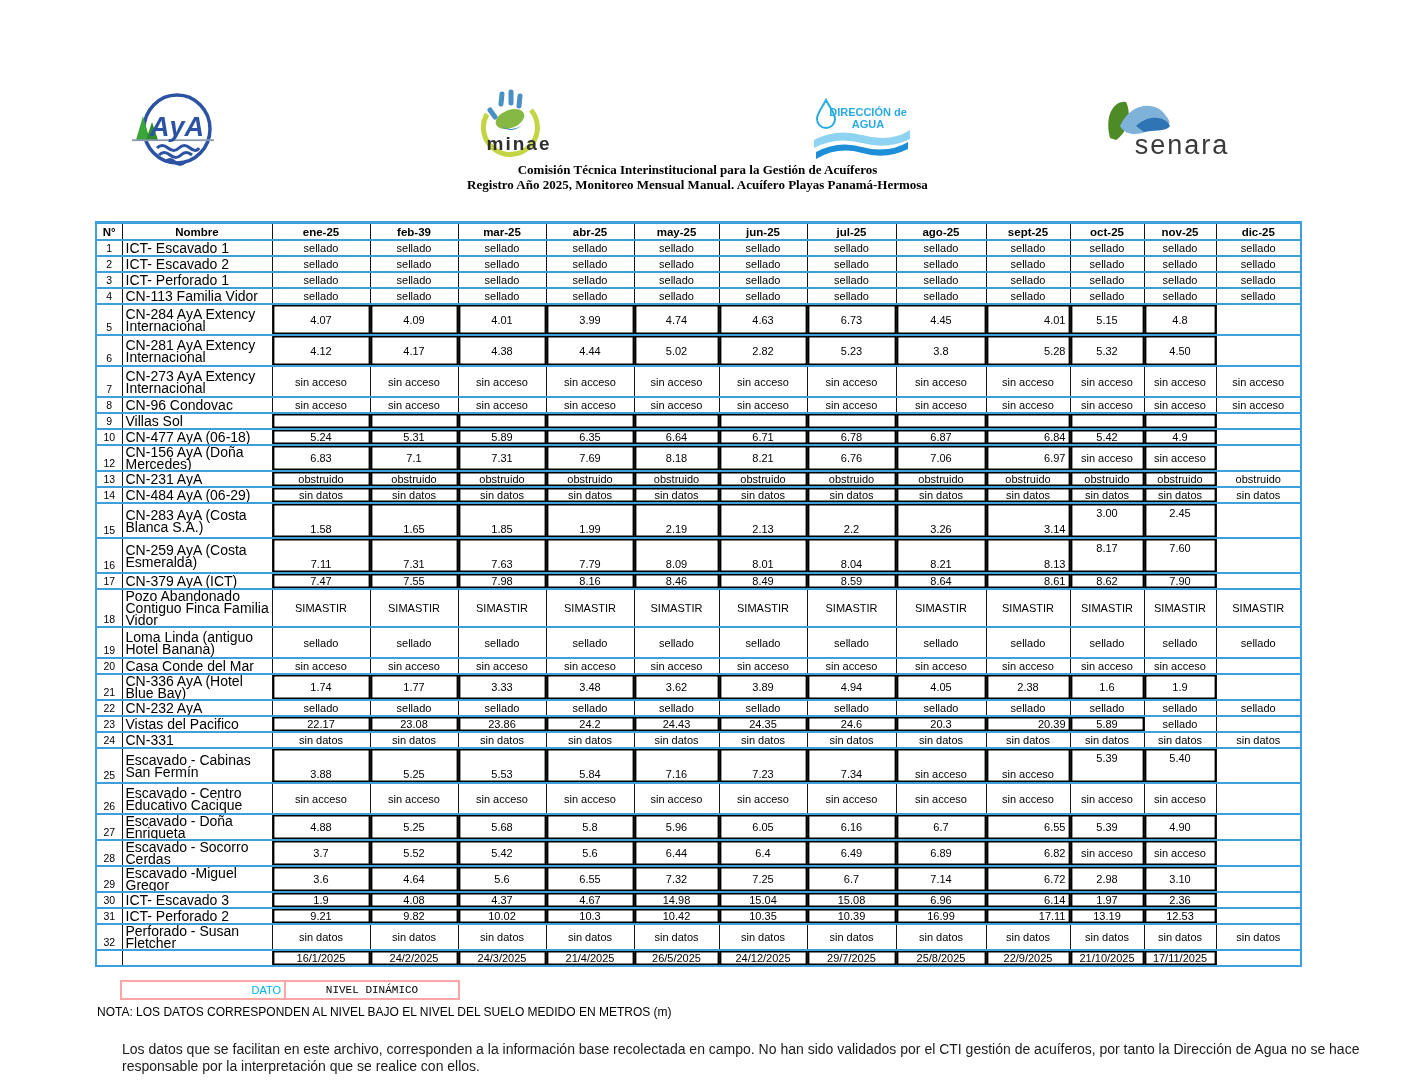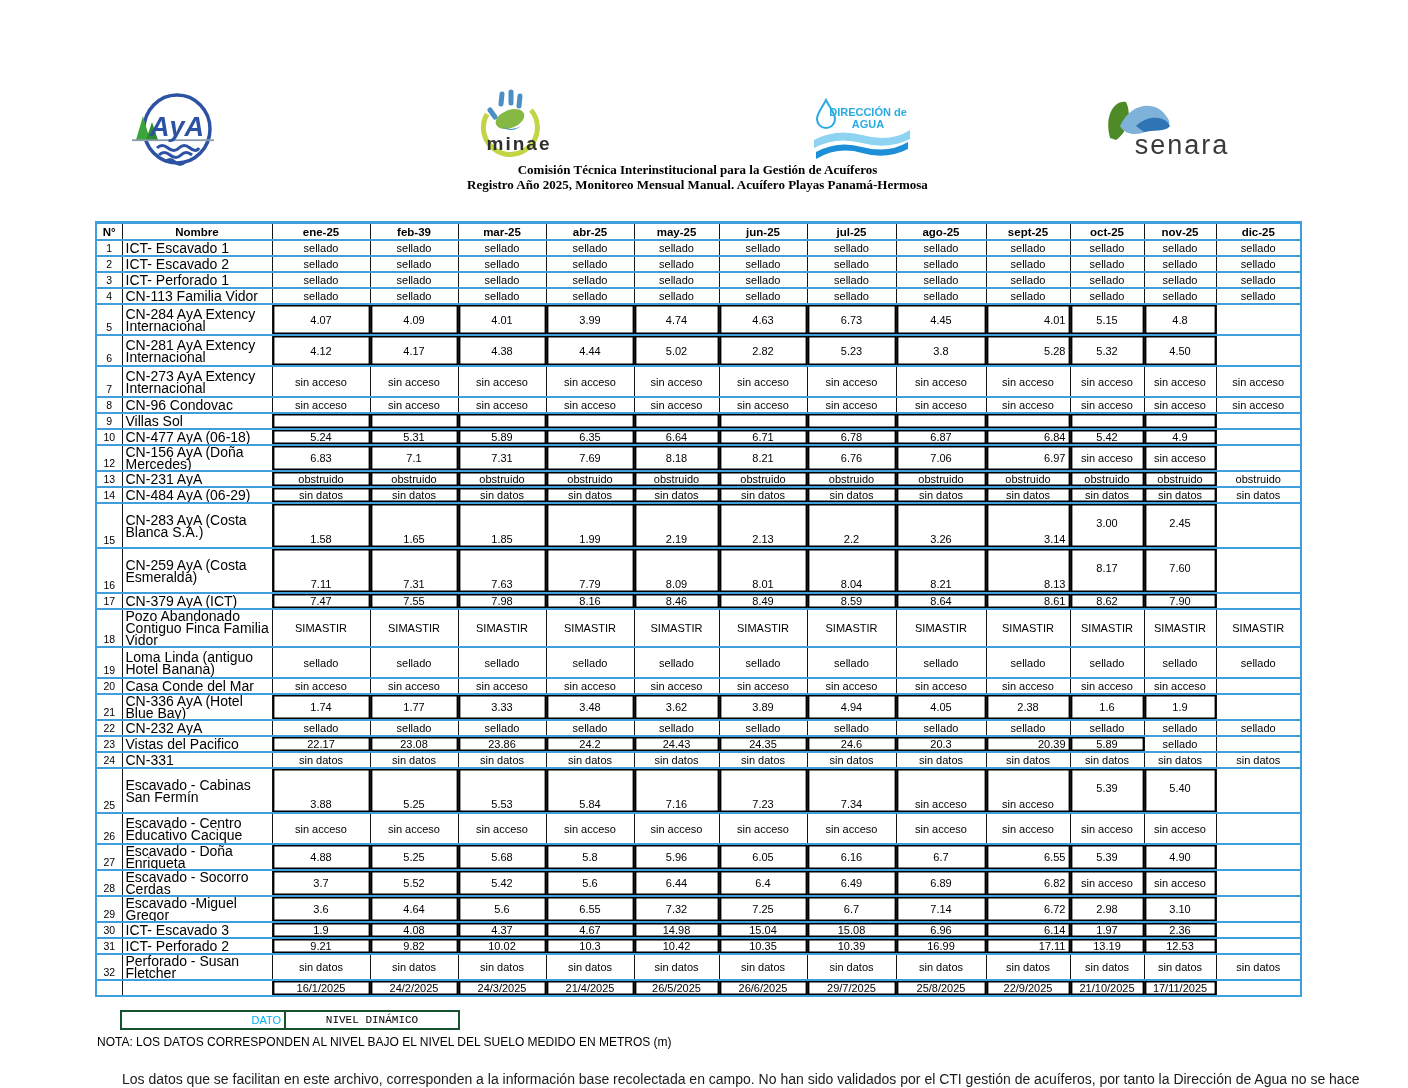--- a/index.html
+++ b/index.html
@@ -15,23 +15,23 @@
   table.main td{font-size:11px;height:13px;padding:0 2px;text-align:center;vertical-align:middle;
     border-left:1px solid #151515;border-right:1px solid #151515;
     border-top:2px solid #3f9fdd;border-bottom:2px solid #3f9fdd;
     overflow:hidden;white-space:nowrap;}
   table.main td.name{ text-align:left;font-size:14px;line-height:12px;padding-left:3px;white-space:normal;}
   table.main td.ncol{font-size:10.5px;vertical-align:bottom;padding-bottom:1px;}
   table.main tr.tall td{height:28px;}
   table.main td.blk{box-shadow:inset 0 0 0 1.4px #000;}
   table.main td.right{text-align:right;padding-right:4px;}
   table.main tr.vb td.val{vertical-align:bottom;padding-bottom:2px;}
-  table.main tr.vb td.c9,table.main tr.vb td.c10{vertical-align:top;padding-top:13px;}
+  table.main tr.vb td.c9,table.main tr.vb td.c10{vertical-align:top;padding-top:3px;}
   table.legend{border-collapse:collapse;margin:13px 0 0 25px;}
-  table.legend td{border:2px solid #14532d;height:16px;font-size:11px;padding:0 3px;}
+  table.legend td{border:2px solid #fca5a5;height:16px;font-size:11px;padding:0 3px;}
   table.legend td.l1{width:156px;text-align:right;color:#00b0f0;}
   table.legend td.l2{width:166px;text-align:center;font-family:Liberation Mono, monospace;}
   .nota{margin:5px 0 0 2px;font-size:12px;}
   .disclaimer{margin:22px 0 0 27px;width:1268px;font-size:14px;line-height:17px;color:#1a1a1a;}
 </style>
 </head>
 <body>
 
 <svg class="logo" style="left:131px;top:86px" width="84" height="88" viewBox="0 0 84 88">
   <ellipse cx="46" cy="43" rx="33" ry="34" fill="none" stroke="#2b52a3" stroke-width="3.5"></ellipse>
@@ -611,21 +611,21 @@
           <td class="val c11">sin datos</td>
         </tr>
         <tr>
           <td class="ncol"></td>
           <td class="name"></td>
           <td class="val c0 blk">16/1/2025</td>
           <td class="val c1 blk">24/2/2025</td>
           <td class="val c2 blk">24/3/2025</td>
           <td class="val c3 blk">21/4/2025</td>
           <td class="val c4 blk">26/5/2025</td>
-          <td class="val c5 blk">26/6/2025</td>
+          <td class="val c5 blk">24/12/2025</td>
           <td class="val c6 blk">29/7/2025</td>
           <td class="val c7 blk">25/8/2025</td>
           <td class="val c8 blk">22/9/2025</td>
           <td class="val c9 blk">21/10/2025</td>
           <td class="val c10 blk">17/11/2025</td>
           <td class="val c11"></td>
         </tr>
       </tbody>
   </table>
 

